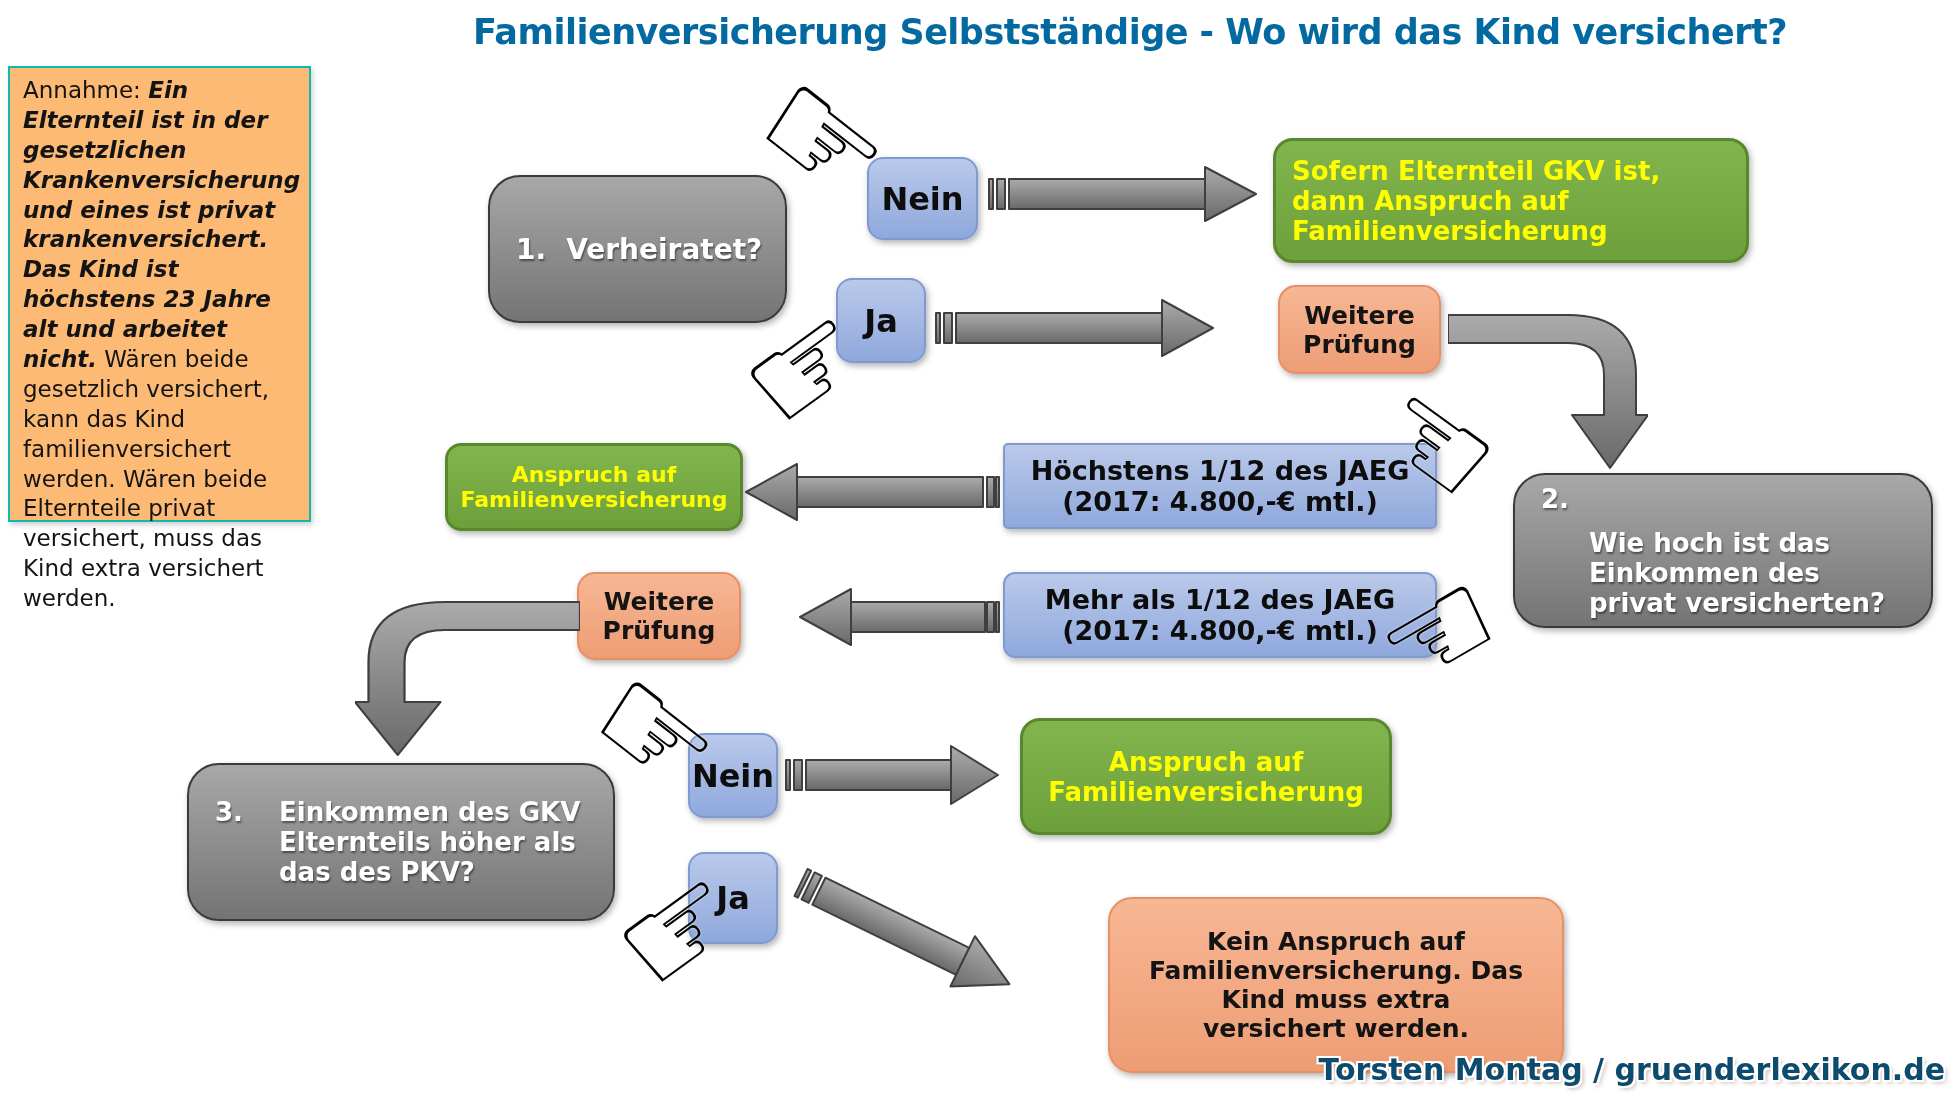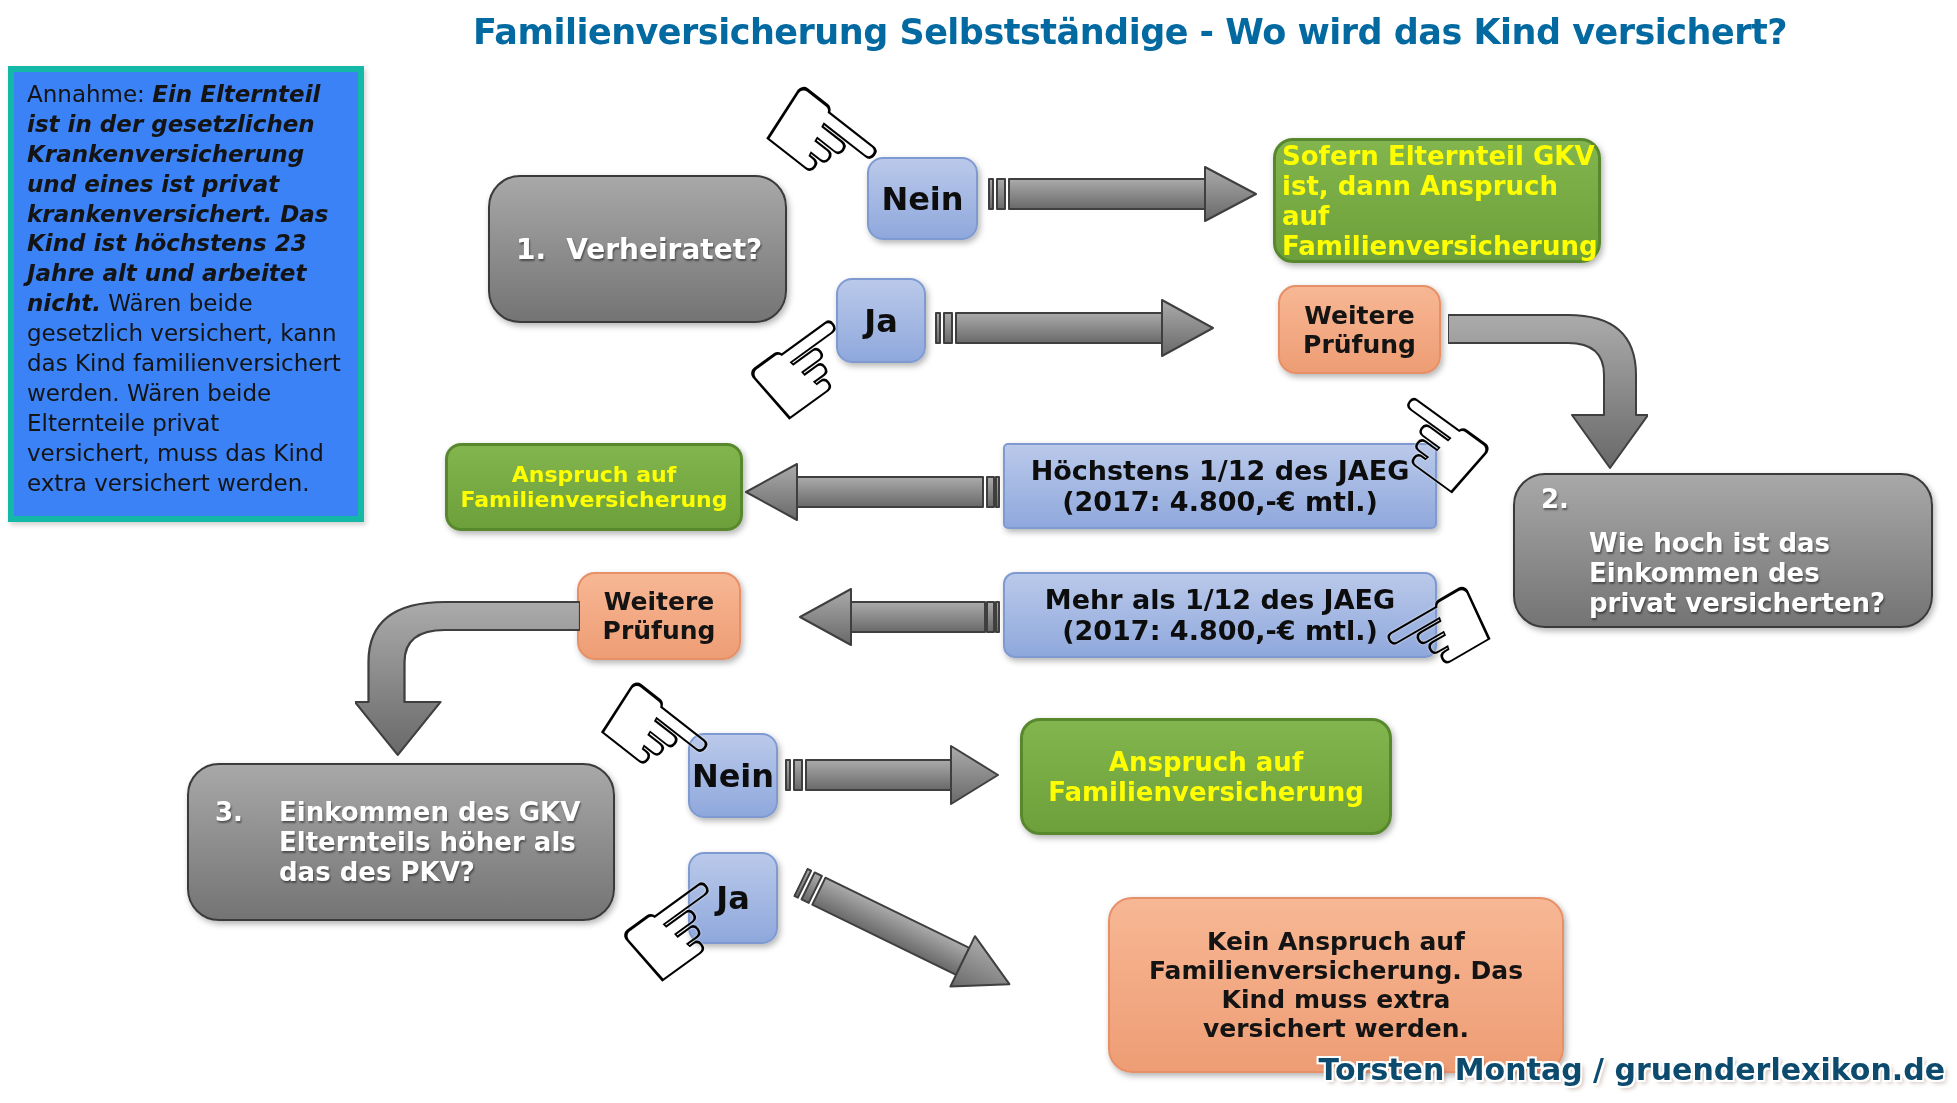--- a/index.html
+++ b/index.html
@@ -5,22 +5,22 @@
   html,body{margin:0;padding:0;background:#fff;}
   #slide{
     position:relative;width:1957px;height:1103px;background:#ffffff;overflow:hidden;
     font-family:"DejaVu Sans","Liberation Sans",sans-serif;
   }
   .title{
     position:absolute;left:305px;top:12px;width:1650px;text-align:center;
     font-size:35px;font-weight:bold;color:#0369a1;letter-spacing:-0.5px;
   }
   .note{
-    position:absolute;left:8px;top:66px;width:356px;height:456px;
-    background:#3b82f6;border:6px solid #14b8a6;box-sizing:border-box;
+    position:absolute;left:8px;top:66px;width:303px;height:456px;
+    background:#fdba74;border:2px solid #14b8a6;box-sizing:border-box;
     padding:8px 13px;font-size:23px;line-height:1.3;color:#141414;
     box-shadow:2px 3px 5px rgba(0,0,0,0.18);
   }
   .note .em{font-weight:bold;font-style:italic;}
   .box{
     position:absolute;display:flex;align-items:center;justify-content:center;
     box-sizing:border-box;font-weight:bold;text-align:center;
     box-shadow:2px 3px 6px rgba(0,0,0,0.30);
   }
   .gray{
@@ -83,21 +83,21 @@
 
   <svg class="arrow" style="left:988px;top:166px;" width="270" height="56" viewBox="0 0 270 56">
     <g fill="url(#agrad)" stroke="#3f3f3f" stroke-width="2" stroke-linejoin="round">
       <rect x="1" y="13" width="4" height="30"></rect>
         <rect x="9" y="13" width="8" height="30"></rect>
       <rect x="21" y="13" width="196" height="30"></rect>
       <polygon points="217,1 268,28 217,55"></polygon>
     </g>
   </svg>
 
-  <div class="box green" style="left:1273px;top:138px;width:328px;height:125px;font-size:26px;justify-content:flex-start;text-align:left;padding:0 6px;">Sofern Elternteil GKV ist, dann Anspruch auf Familienversicherung</div>
+  <div class="box green" style="left:1273px;top:138px;width:476px;height:125px;font-size:26px;justify-content:flex-start;text-align:left;padding:0 16px;">Sofern Elternteil GKV ist, dann Anspruch auf Familienversicherung</div>
 
   <div class="box blue" style="left:836px;top:278px;width:90px;height:85px;">Ja</div>
 
   <svg class="arrow" style="left:935px;top:298px;" width="280" height="60" viewBox="0 0 280 60">
     <g fill="url(#agrad)" stroke="#3f3f3f" stroke-width="2" stroke-linejoin="round">
       <rect x="1" y="15" width="4" height="30"></rect>
         <rect x="9" y="15" width="8" height="30"></rect>
       <rect x="21" y="15" width="206" height="30"></rect>
       <polygon points="227,2 278,30 227,58"></polygon>
     </g>

